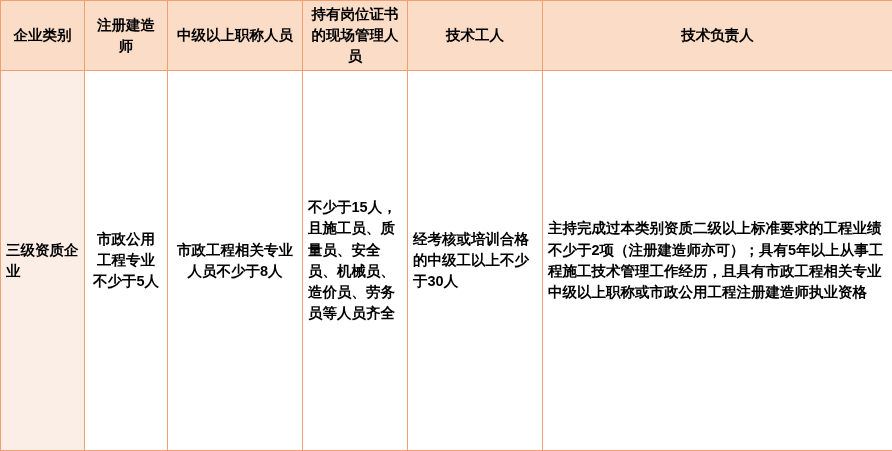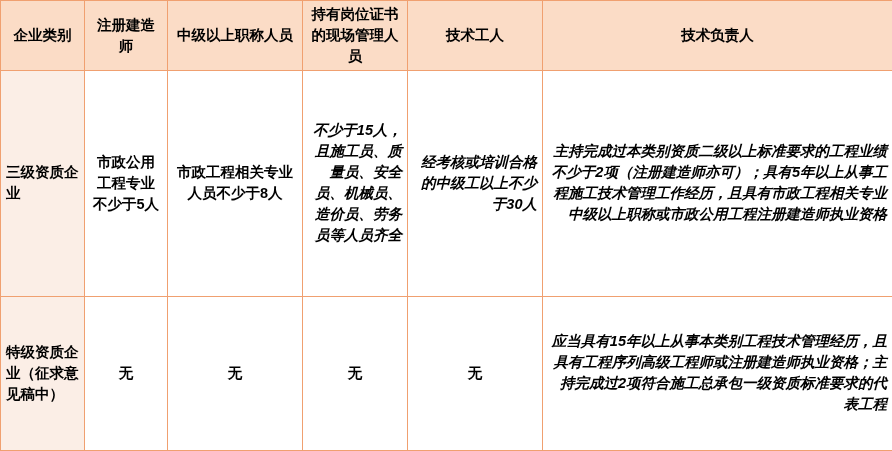--- a/index.html
+++ b/index.html
@@ -40,22 +40,21 @@
     background: #ffffff;
   }
   td.rowhead {
     background: #fbeee6;
     text-align: left;
   }
   td.center {
     text-align: center;
   }
   td.left {
-    text-align: right;
-    font-style: italic;
+    text-align: left;
   }
   
   col.c0 { width: 84px; }
   col.c1 { width: 83px; }
   col.c2 { width: 135px; }
   col.c3 { width: 105px; }
   col.c4 { width: 135px; }
   col.c5 { width: 350px; }
 </style>
 </head>
@@ -82,22 +81,14 @@
   </thead>
   <tbody>
     <tr>
       <td class="rowhead">三级资质企业</td>
       <td class="center">市政公用工程专业不少于5人</td>
       <td class="center">市政工程相关专业人员不少于8人</td>
       <td class="left">不少于15人，且施工员、质量员、安全员、机械员、造价员、劳务员等人员齐全</td>
       <td class="left">经考核或培训合格的中级工以上不少于30人</td>
       <td class="left">主持完成过本类别资质二级以上标准要求的工程业绩不少于2项（注册建造师亦可）；具有5年以上从事工程施工技术管理工作经历，且具有市政工程相关专业中级以上职称或市政公用工程注册建造师执业资格</td>
     </tr>
-    <tr>
-      <td class="rowhead">特级资质企业（征求意见稿中）</td>
-      <td class="center">无</td>
-      <td class="center">无</td>
-      <td class="center">无</td>
-      <td class="center">无</td>
-      <td class="left">应当具有15年以上从事本类别工程技术管理经历，且具有工程序列高级工程师或注册建造师执业资格；主持完成过2项符合施工总承包一级资质标准要求的代表工程</td>
-    </tr>
   </tbody>
 </table>
 
 </body></html>

